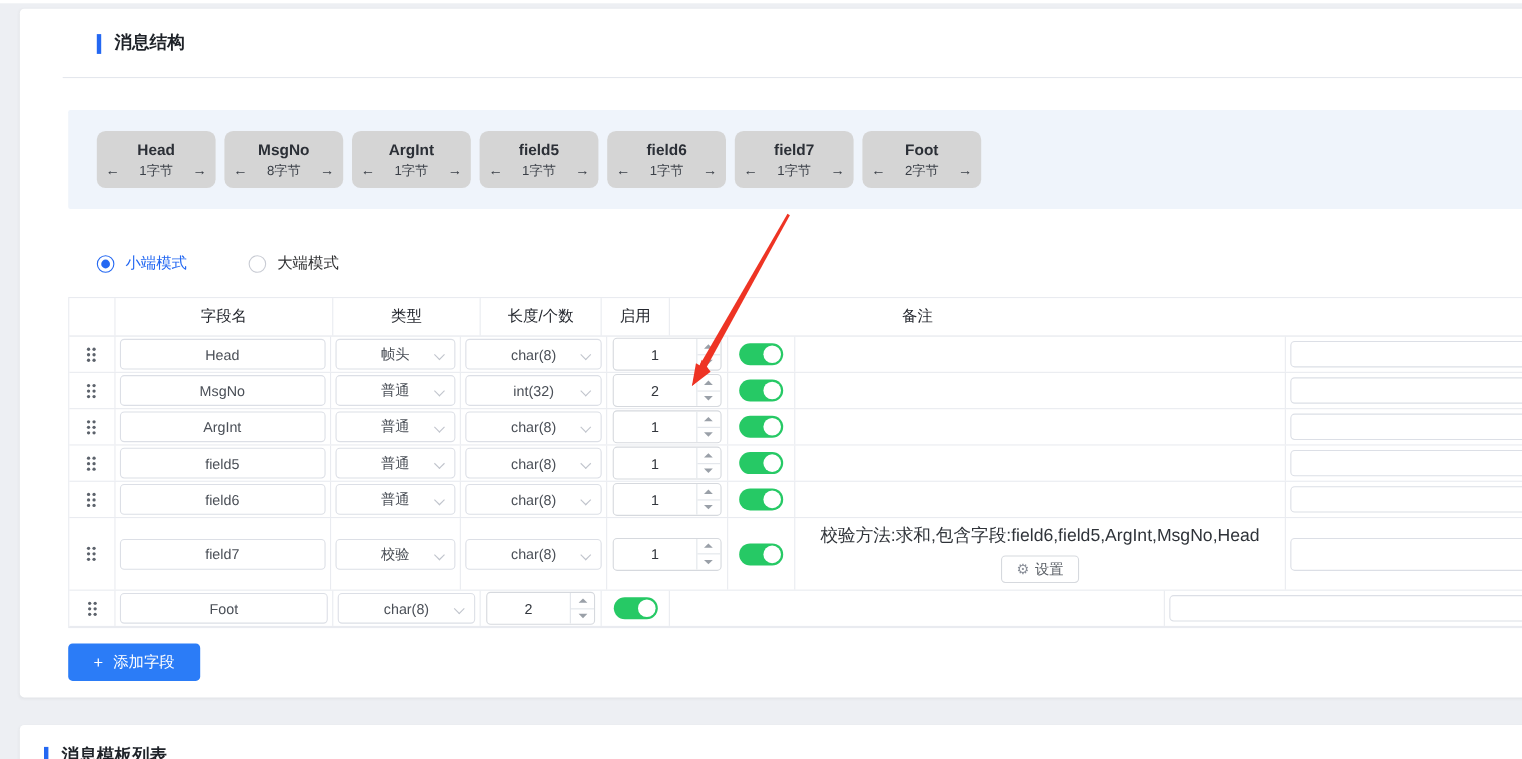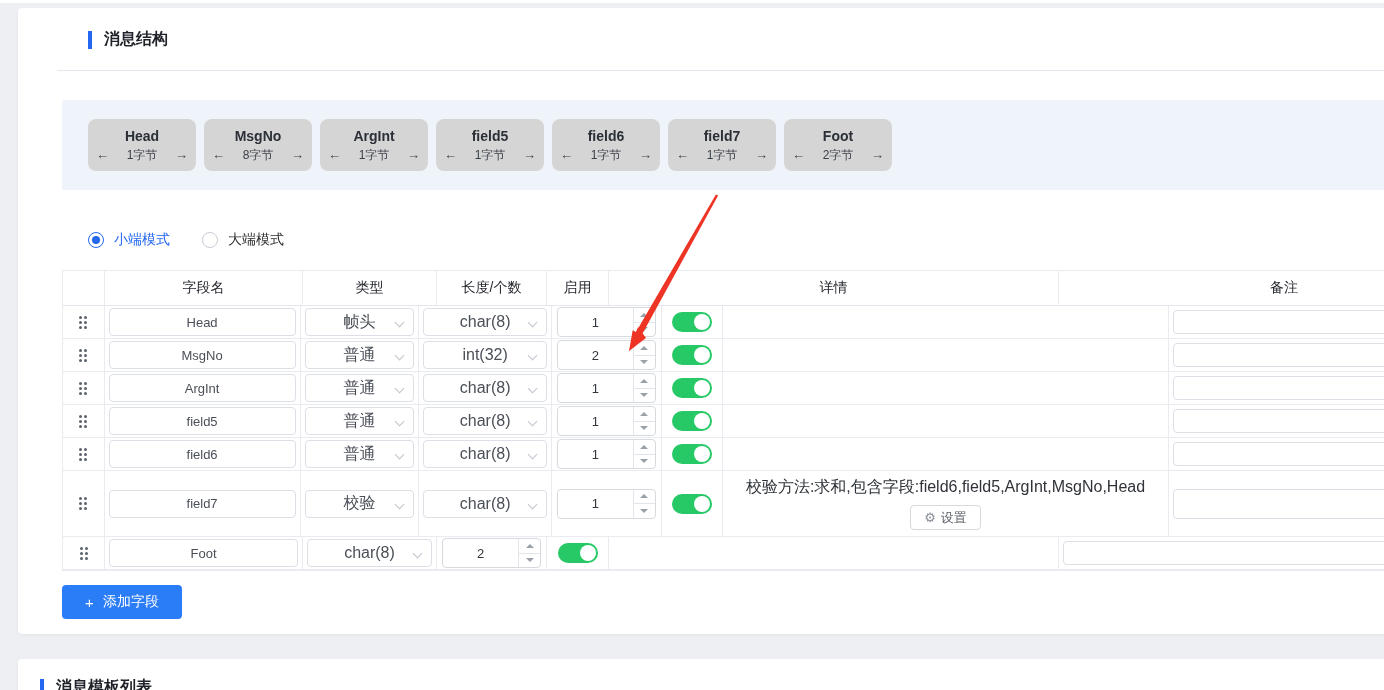--- a/index.html
+++ b/index.html
@@ -21,21 +21,21 @@
   
   .panel { position: absolute; left: 44px; top: 92px; right: 0; height: 90px; background: #eff4fb; border-radius: 2px; }
   .fbox-row { position: absolute; left: 26px; top: 19px; display: flex; gap: 8px; }
   .fbox { width: 108px; height: 52px; background: #d5d5d5; border-radius: 8px; display: flex; flex-direction: column; justify-content: center; align-items: stretch; }
   .fname { text-align: center; font-weight: bold; font-size: 14px; color: #2b2f36; line-height: 18px; }
   .frow { display: flex; align-items: center; justify-content: space-between; padding: 0 8px; margin-top: 2px; }
   .fsize { font-size: 12px; color: #3a3f47; }
   .ar { font-size: 13px; color: #3a3f47; line-height: 12px; }
 
   
-  .radio-group { position: absolute; left: 70px; top: 223px; display: flex; gap: 32px; align-items: flex-end; }
+  .radio-group { position: absolute; left: 70px; top: 223px; display: flex; gap: 56px; align-items: flex-end; }
   .radio { display: flex; align-items: center; gap: 10px; cursor: pointer; }
   .rdot { width: 16px; height: 16px; border-radius: 50%; background: #fff; position: relative; }
   .rdot.on { border: 1px solid #2468f2; }
   .rdot.on::after { content: ""; position: absolute; left: 3px; top: 3px; width: 8px; height: 8px; border-radius: 50%; background: #2468f2; }
   .rdot.off { border: 1px solid #c9ccd4; }
   .rlabel { font-size: 14px; }
   .rlabel.blue { color: #2468f2; }
 
   
   .tbl { position: absolute; left: 44px; top: 262px; width: 1553px; border: 1px solid #e9ebf0; background: #fff; }
@@ -56,21 +56,21 @@
   .c-detail { width: 450px; }
   .c-remark { width: 450px; }
 
   .handle { display: grid; grid-template-columns: 3px 3px; grid-auto-rows: 3px; gap: 2px; cursor: grab; }
   .handle i { width: 3px; height: 3px; border-radius: 50%; background: #5c626b; }
 
   .inp { width: calc(100% - 8px); height: 28px; border: 1px solid #dcdfe6; border-radius: 4px; background: #fff;
     text-align: center; font-size: 13px; color: #4a4f57; font-family: "Liberation Sans", sans-serif; outline: none; }
 
   .sel { width: calc(100% - 8px); height: 28px; border: 1px solid #dcdfe6; border-radius: 4px; background: #fff;
-    display: flex; align-items: center; justify-content: center; position: relative; font-size: 16px; color: #4a4f57; cursor: pointer; }
+    display: flex; align-items: center; justify-content: center; position: relative; font-size: 13px; color: #4a4f57; cursor: pointer; }
   .chev { position: absolute; right: 10px; top: 10px; width: 7px; height: 7px;
     border-right: 1.5px solid #c0c4cc; border-bottom: 1.5px solid #c0c4cc; transform: rotate(45deg); }
 
   .num { width: calc(100% - 10px); height: 30px; border: 1px solid #d6d9de; border-radius: 4px; background: #fff;
     display: flex; overflow: hidden; }
   .num input { flex: 1; border: none; outline: none; text-align: center; font-size: 13px; color: #32363d;
     font-family: "Liberation Sans", sans-serif; min-width: 0; background: transparent; }
   .spin { width: 22px; border-left: 1px solid #e2e5ea; display: flex; flex-direction: column; }
   .spin .up, .spin .down { flex: 1; display: flex; align-items: center; justify-content: center; cursor: pointer; }
   .spin .up { border-bottom: 1px solid #e2e5ea; }
@@ -182,21 +182,20 @@
     </label>
   </div>
 
   <div class="tbl">
     <div class="trow thead">
       <div class="cell c-handle"></div>
       <div class="cell c-name">字段名</div>
       <div class="cell c-type">类型</div>
       <div class="cell c-len">长度/个数</div>
       <div class="cell c-en">启用</div>
-      <div class="cell c-detail">详情</div>
       <div class="cell c-remark">备注</div>
     </div>
 
     <div class="trow r-std">
       <div class="cell c-handle">
           <span class="handle">
             <i></i>
             <i></i>
             <i></i>
             <i></i>

